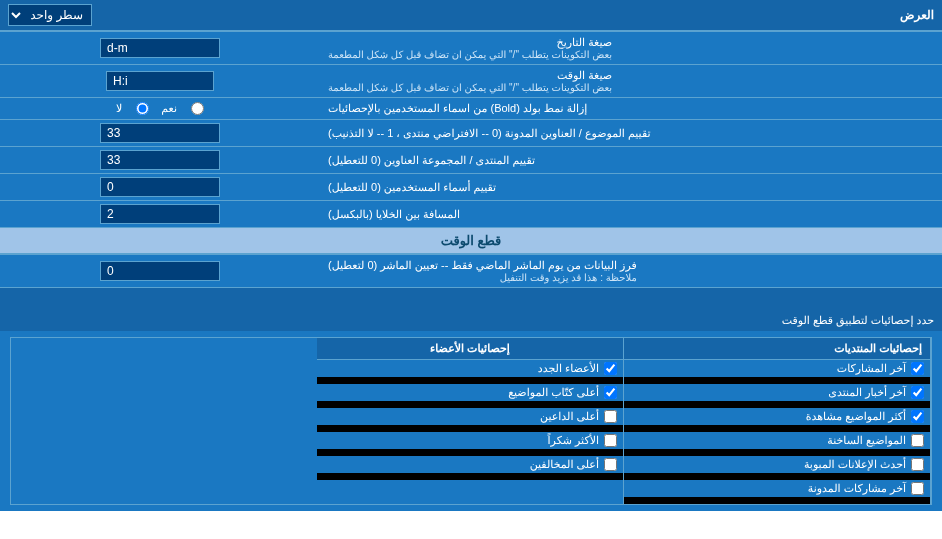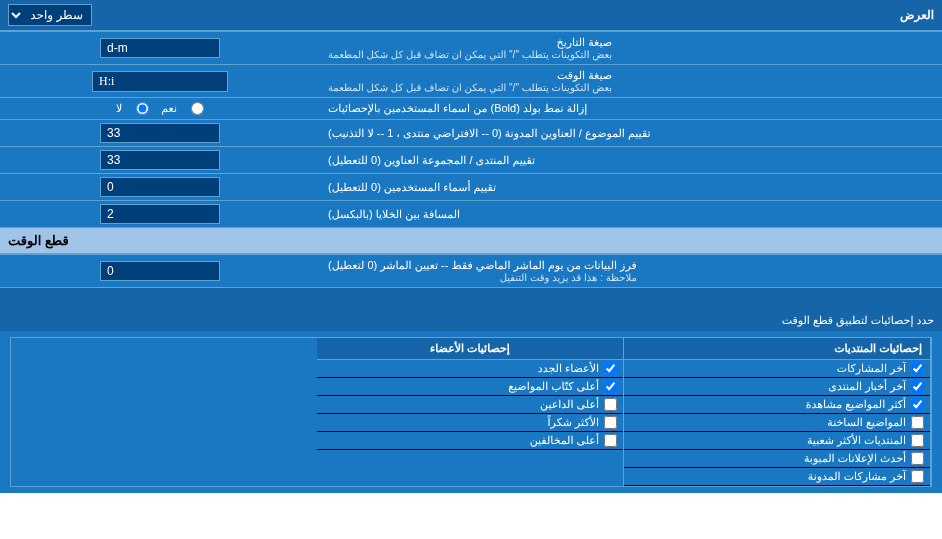--- a/index.html
+++ b/index.html
@@ -46,24 +46,24 @@
       color: #fff;
       border: 1px solid #5ba3d0;
       padding: 2px 6px;
       font-size: 12px;
       direction: ltr;
       text-align: left;
       width: 100%;
     }
     .section-header {
       background: #a0c4e8;
-      color: #000000;
+      color: #0c4a6e;
       font-weight: bold;
       font-size: 13px;
-      text-align: left;
+      text-align: center;
       padding: 5px 8px;
       border-bottom: 2px solid #5ba3d0;
     }
     .radio-cell {
       width: 320px;
       background: #1a78c2;
       display: flex;
       align-items: center;
       justify-content: center;
       gap: 12px;
@@ -84,21 +84,21 @@
     }
     .stats-col {
       flex: 1;
       border-right: 1px solid #5ba3d0;
     }
     .stats-item {
       display: flex;
       align-items: center;
       padding: 2px 6px;
       gap: 5px;
-      border-bottom: 1px solid #000000;
+      border-bottom: 7px solid #000000;
     }
     .stats-item label {
       color: #fff;
       font-size: 11px;
       cursor: pointer;
     }
     .stats-item input[type="checkbox"] {
       width: 13px;
       height: 13px;
     }
@@ -160,21 +160,21 @@
 </div>
 
 <div class="row">
   <div class="label-cell">
     <span>
       <span>صيغة الوقت</span>
       <span class="sub-text">بعض التكوينات يتطلب "/" التي يمكن ان تضاف قبل كل شكل المطعمة</span>
     </span>
   </div>
   <div class="input-cell">
-    <input type="text" value="H:i" style="width: 136px; font-family: Liberation Serif, serif;">
+    <input type="text" value="H:i" style="width: 108px;">
   </div>
 </div>
 
 <div class="row">
   <div class="label-cell">إزالة نمط بولد (Bold) من اسماء المستخدمين بالإحصائيات</div>
   <div class="radio-cell">
     <label>
       <input type="radio" name="bold" value="yes" style="">
       <span>نعم</span>
     </label>
@@ -247,24 +247,20 @@
       <div class="stats-item">
         <input type="checkbox" checked="" style="">
         <label>أكثر المواضيع مشاهدة</label>
       </div>
       <div class="stats-item">
         <input type="checkbox" style="">
         <label>المواضيع الساخنة</label>
       </div>
       <div class="stats-item">
         <input type="checkbox" style="">
-        <label>المنتديات الأكثر شعبية</label>
-      </div>
-      <div class="stats-item">
-        <input type="checkbox" style="">
         <label>أحدث الإعلانات المبوبة</label>
       </div>
       <div class="stats-item">
         <input type="checkbox" style="">
         <label>آخر مشاركات المدونة</label>
       </div>
     </div>
 
     <div class="stats-col">
       <div style="background:#1565a8; color:#fff; font-weight:bold; font-size:11px; padding:4px 8px; text-align:center; border-bottom:1px solid #5ba3d0;">إحصائيات الأعضاء</div>

